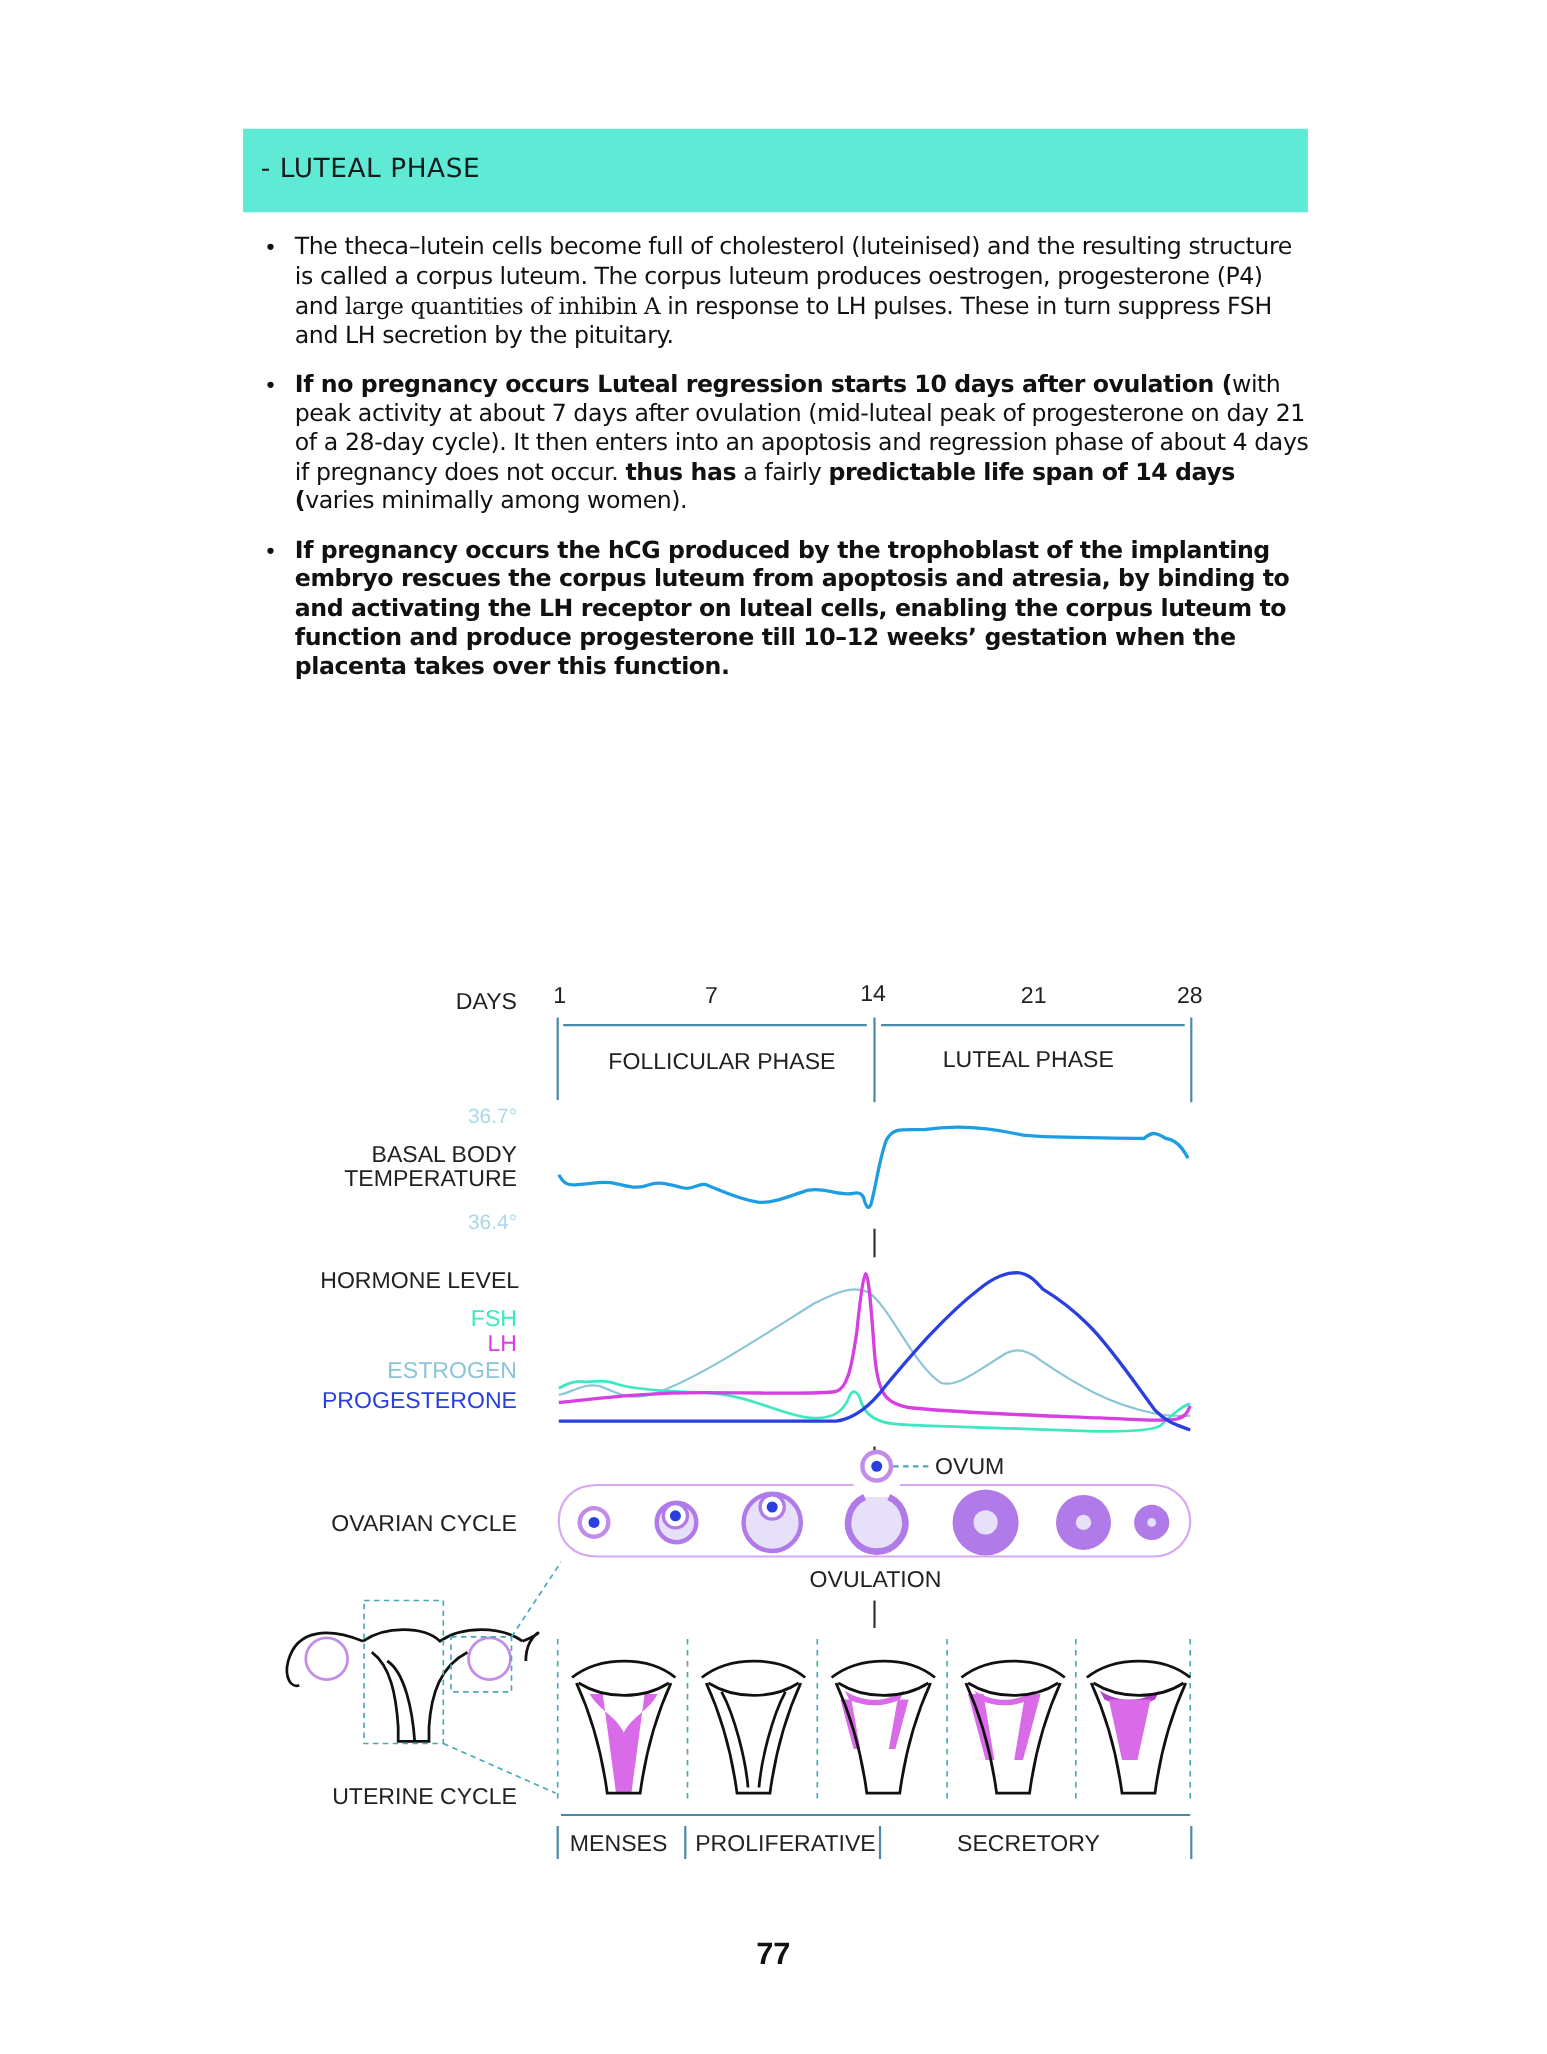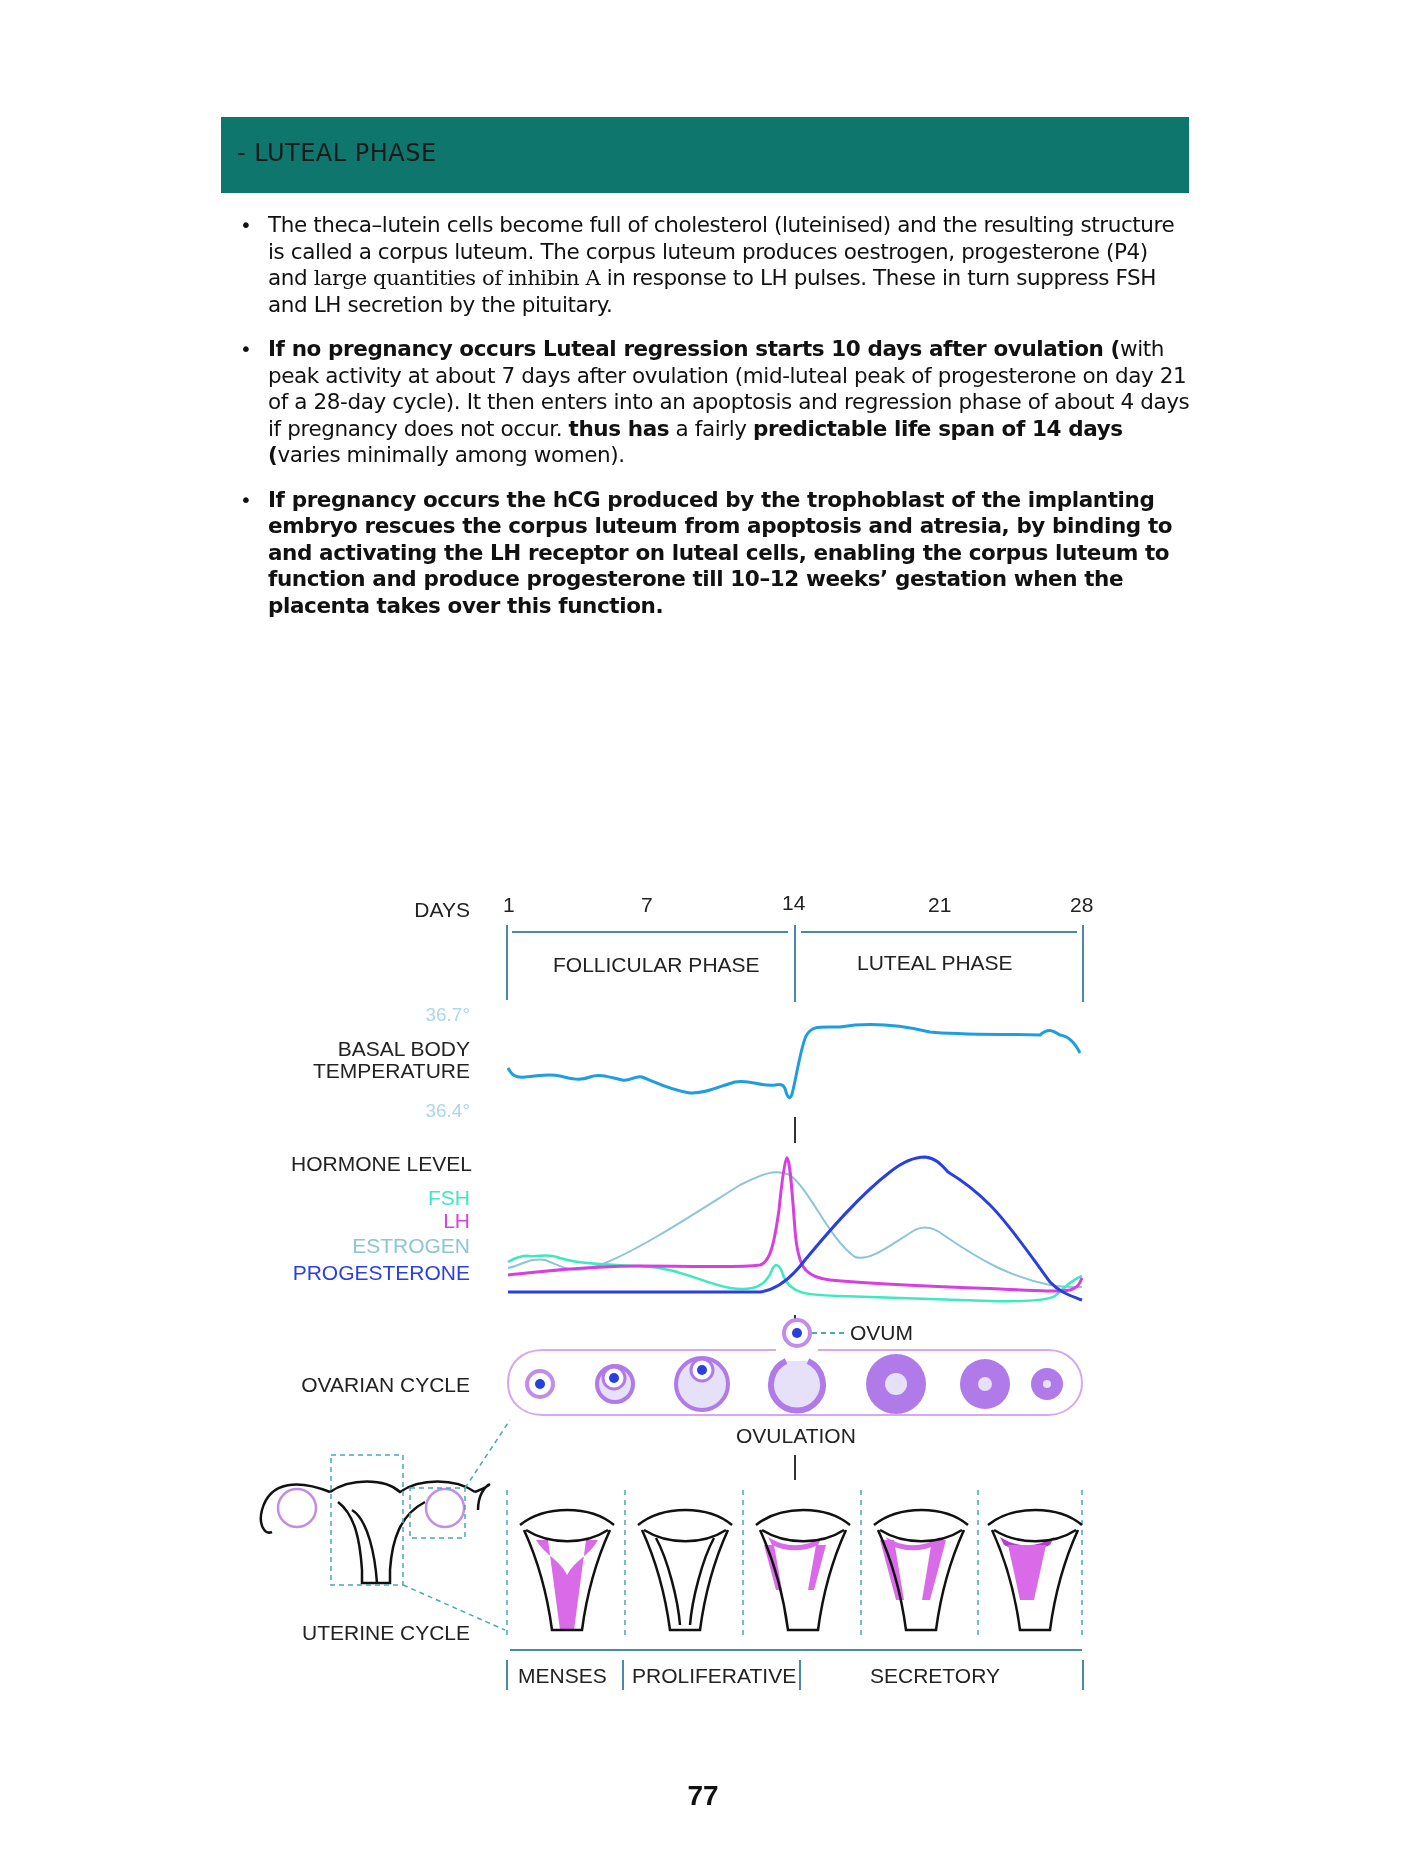--- a/index.html
+++ b/index.html
@@ -1,27 +1,27 @@
 <!DOCTYPE html>
 <html><head>
 <meta charset="utf-8">
 <style>
   html,body{margin:0;padding:0;background:#fff;}
   body{width:1406px;height:1867px;position:relative;overflow:hidden;font-family:"DejaVu Sans","Liberation Sans",sans-serif;color:#111;}
-  .banner{position:absolute;left:221px;top:117px;width:968px;height:76px;background:#0f766e;}
+  .banner{position:absolute;left:221px;top:117px;width:968px;height:76px;background:#5eead4;}
   .banner-title{position:absolute;left:16px;top:22px;font-size:24px;letter-spacing:0.5px;color:#1a1a1a;font-family:"DejaVu Sans",sans-serif;font-weight:normal;}
   .bullets{position:absolute;left:232px;top:212px;width:960px;margin:0;padding:0;list-style:none;}
   .bullet{position:relative;padding-left:36px;margin:0 0 18px 0;font-size:21.5px;line-height:26.5px;letter-spacing:-0.4px;}
   .bullet::before{content:"\2022";position:absolute;left:8px;top:0;font-size:20px;}
   .bullet b{font-weight:bold;}
   .serif{font-family:"DejaVu Serif","Liberation Serif",serif;font-size:21px;}
   .diagram{position:absolute;left:0;top:0;width:1406px;height:1867px;}
   .lbl{font-family:"Liberation Sans",sans-serif;font-size:21px;fill:#222;}
   .lblr{text-anchor:end;}
-  .pagenum{position:absolute;left:0;width:1406px;top:1760px;text-align:center;font-family:"Liberation Sans",sans-serif;font-weight:bold;font-size:28px;margin-top:20px;}
+  .pagenum{position:absolute;left:0;width:1406px;top:1760px;text-align:center;font-family:"Liberation Sans",sans-serif;font-weight:bold;font-size:28px;}
 </style>
 </head>
 <body>
 
 <div class="banner">
   <div class="banner-title">- LUTEAL PHASE</div>
 </div>
 
 <ul class="bullets">
   <li class="bullet"><span>The theca–lutein cells become full of cholesterol (luteinised) and the resulting structure is called a corpus luteum. The corpus luteum produces oestrogen, progesterone (P4) and </span><span class="serif">large quantities of inhibin A</span><span> in response to LH pulses. These in turn suppress FSH and LH secretion by the pituitary.</span></li>

